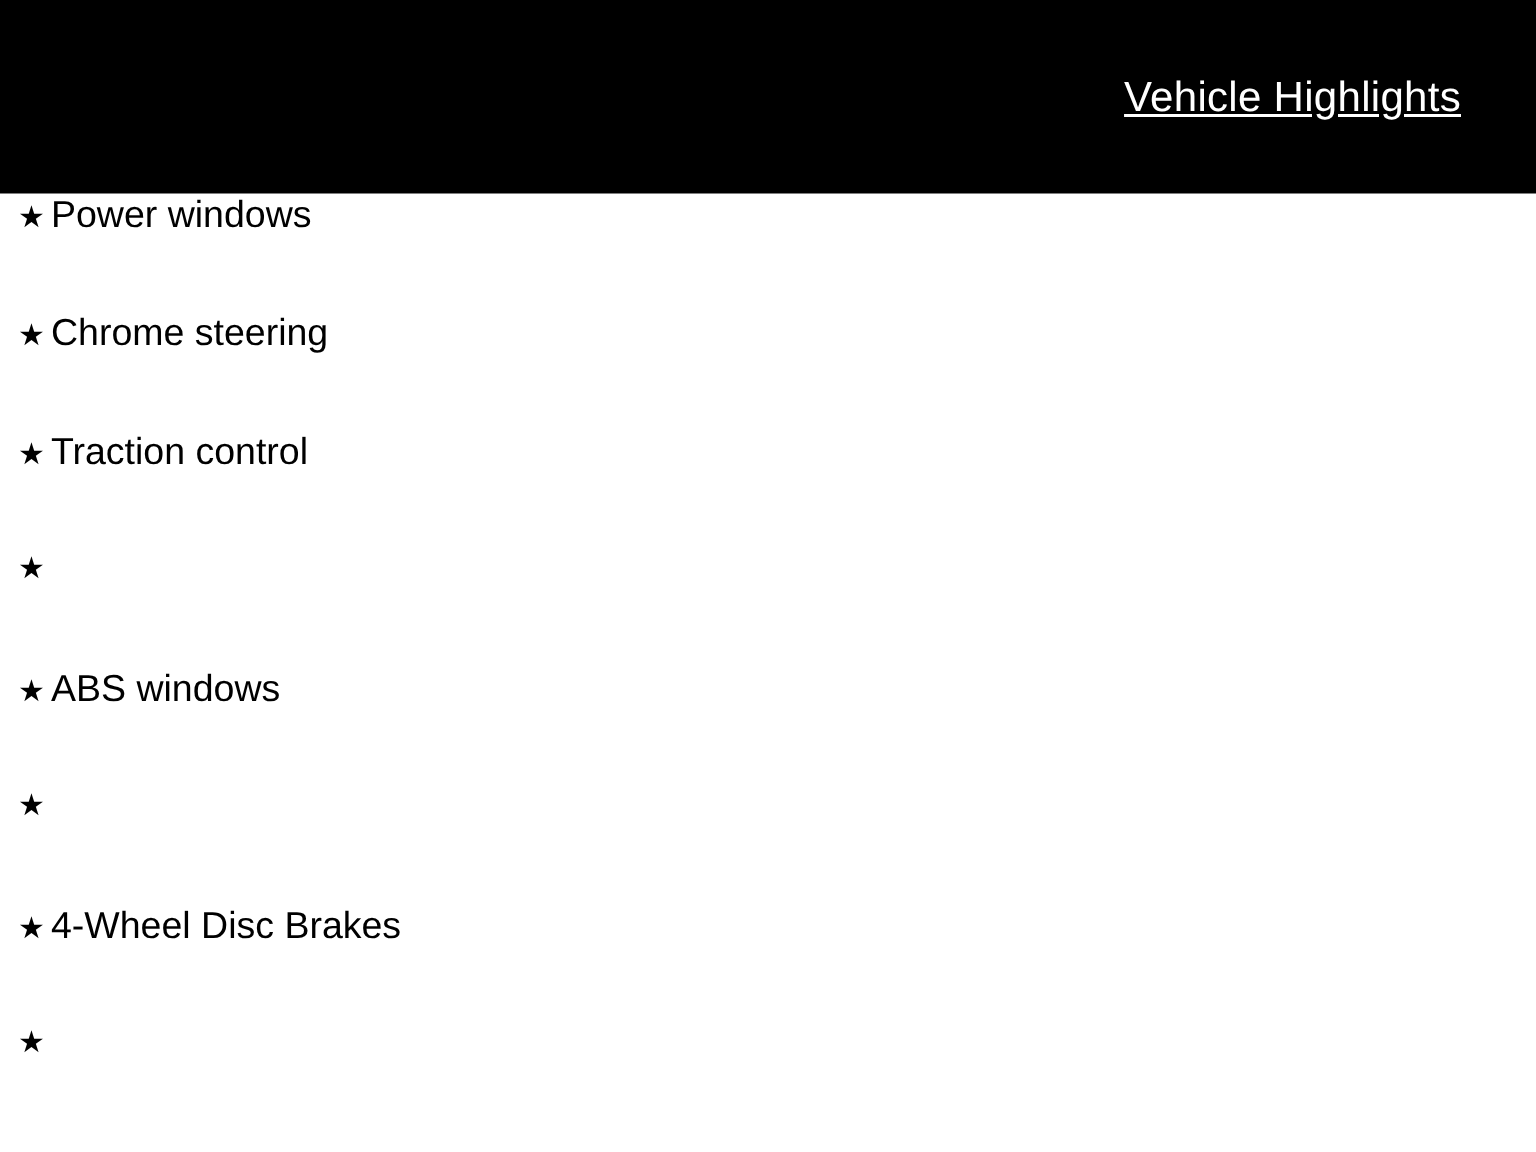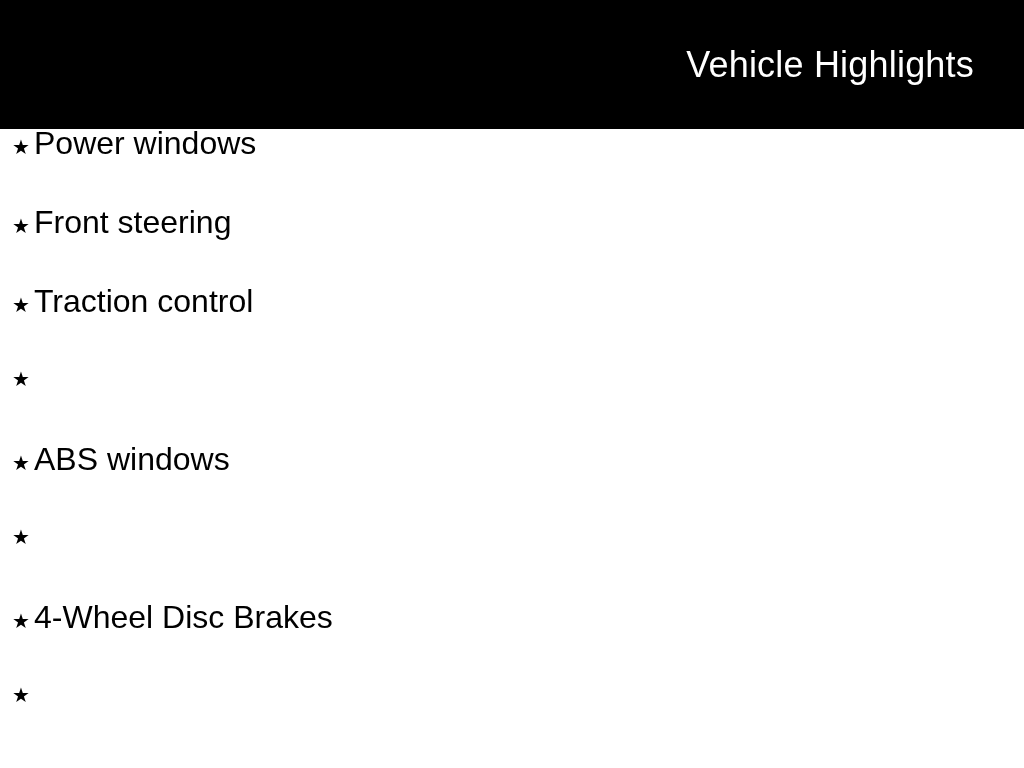--- a/index.html
+++ b/index.html
@@ -25,24 +25,25 @@
     left: 0;
     width: 1024px;
     height: 129px;
     background: #000000;
   }
   .header-title {
     position: absolute;
     right: 50px;
     top: 49px;
     color: #ffffff;
-    font-size: 36px;
+    font-size: 28px;
     line-height: 32px;
     letter-spacing: 0.2px;
     white-space: nowrap;
+    text-decoration: underline;
   }
   .features-list {
     position: absolute;
     top: 129px;
     left: 0;
     width: 1024px;
     margin: 0;
     padding: 0;
     list-style: none;
   }
@@ -56,21 +57,21 @@
     display: inline-block;
     width: 22px;
     flex: 0 0 22px;
     color: #000000;
     font-size: 20px;
     line-height: 26px;
     text-align: left;
   }
   .feature-label {
     color: #000000;
-    font-size: 32px;
+    font-size: 25px;
     line-height: 28px;
     white-space: nowrap;
     text-align: center;
   }
 </style>
 </head>
 <body>
 
 <div class="page">
 
@@ -80,21 +81,21 @@
 
   <ul class="features-list">
 
     <li class="feature-item">
       <span class="bullet-star">★</span>
       <span class="feature-label">Power windows</span>
     </li>
 
     <li class="feature-item">
       <span class="bullet-star">★</span>
-      <span class="feature-label">Front steering</span>
+      <span class="feature-label">Chrome steering</span>
     </li>
 
     <li class="feature-item">
       <span class="bullet-star">★</span>
       <span class="feature-label">Traction control</span>
     </li>
 
     <li class="feature-item">
       <span class="bullet-star">★</span>
     </li>

